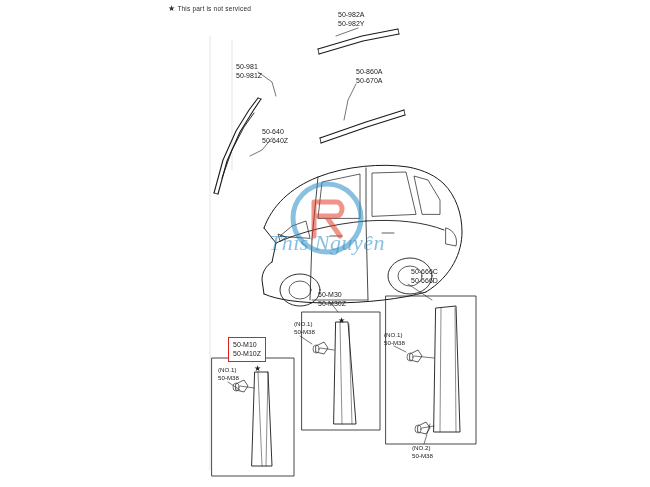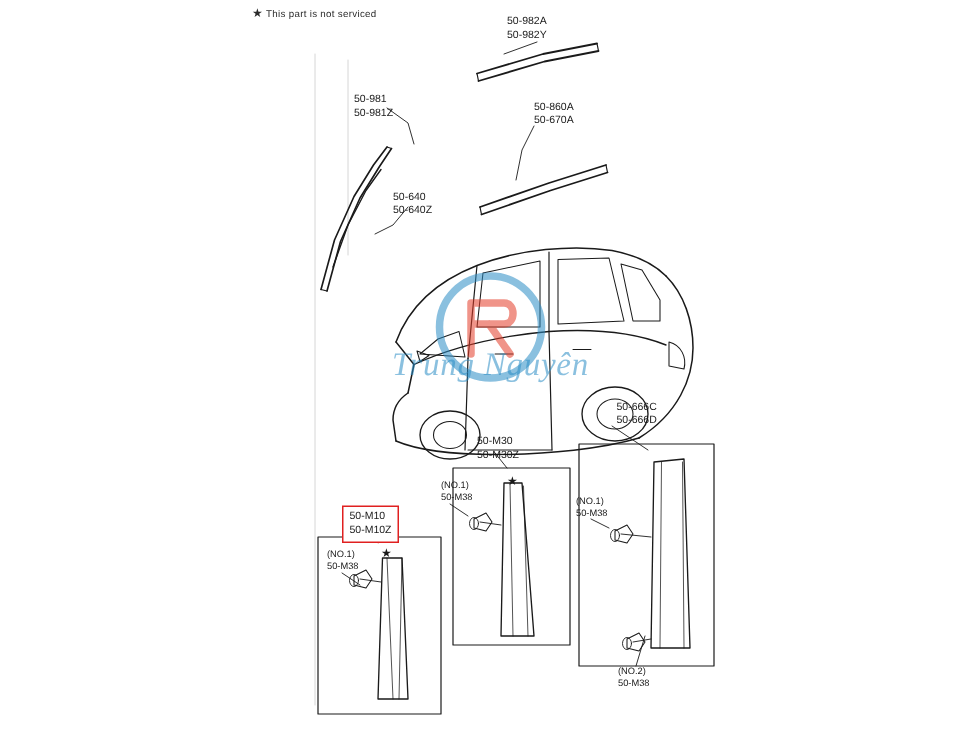--- a/index.html
+++ b/index.html
@@ -198,21 +198,21 @@
       <path d="M422 428 L434 426" stroke-width="0.6"></path>
       <ellipse cx="418" cy="429" rx="3" ry="4" stroke-width="0.6"></ellipse>
     </g>
   </svg>
 
   <div class="wm">
     <svg width="190" height="90" viewBox="0 0 190 90" xmlns="http://www.w3.org/2000/svg">
       <circle cx="95" cy="40" r="34" fill="none" stroke="rgba(41,140,196,0.55)" stroke-width="5"></circle>
       <path d="M82 24 L82 58 M82 24 L104 24 C112 24 112 38 104 38 L82 38 M94 38 L108 58" fill="none" stroke="rgba(228,60,40,0.55)" stroke-width="5" stroke-linecap="round"></path>
     </svg>
-    <div class="wm-text">Trung Nguyên</div>
+    <div class="wm-text">This Nguyên</div>
   </div>
 
   <div class="star-mark" style="left:254px; top:364px;">★</div>
   <div class="star-mark" style="left:338px; top:316px;">★</div>
 
   <div class="lbl" style="left:338px; top:10px;"><span style="white-space:pre">50-982A
 50-982Y</span></div>
   <div class="lbl" style="left:236px; top:62px;"><span style="white-space:pre">50-981
 50-981Z</span></div>
   <div class="lbl" style="left:356px; top:67px;"><span style="white-space:pre">50-860A

